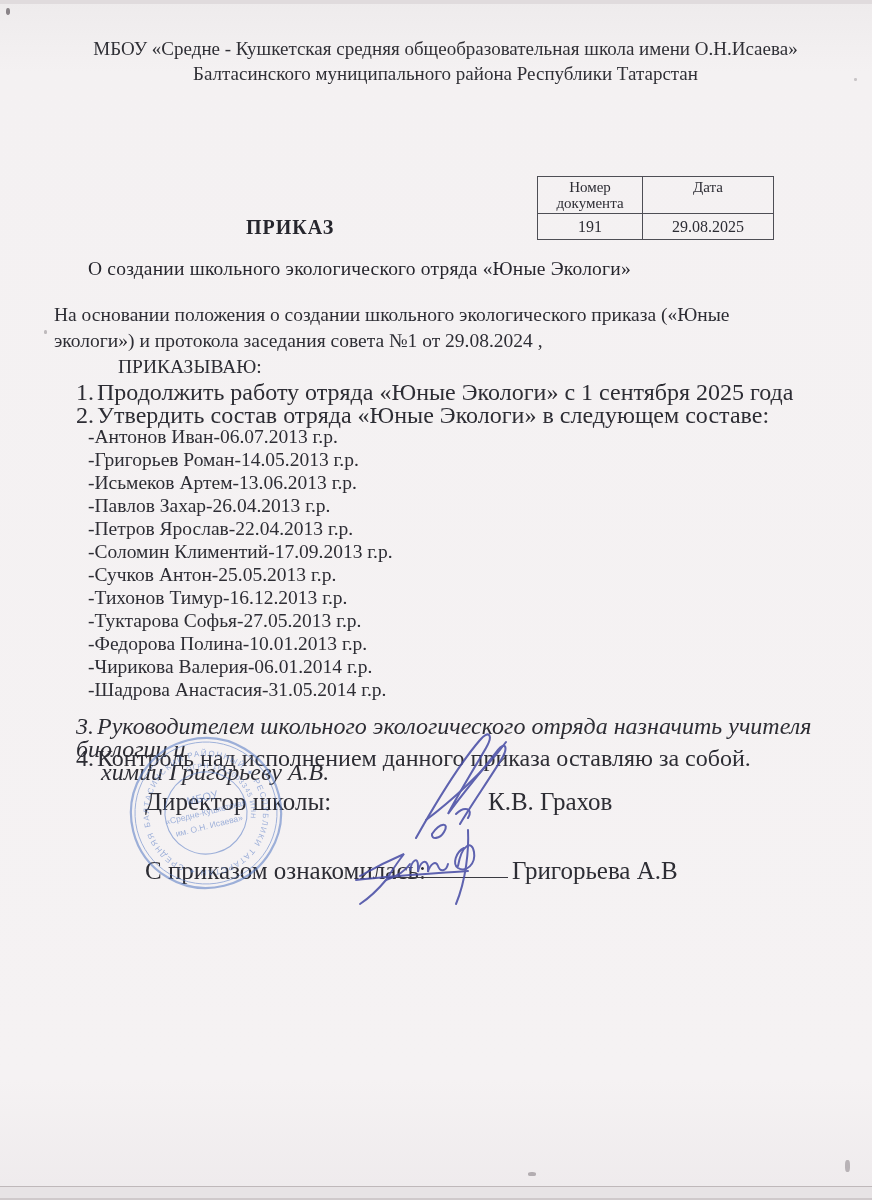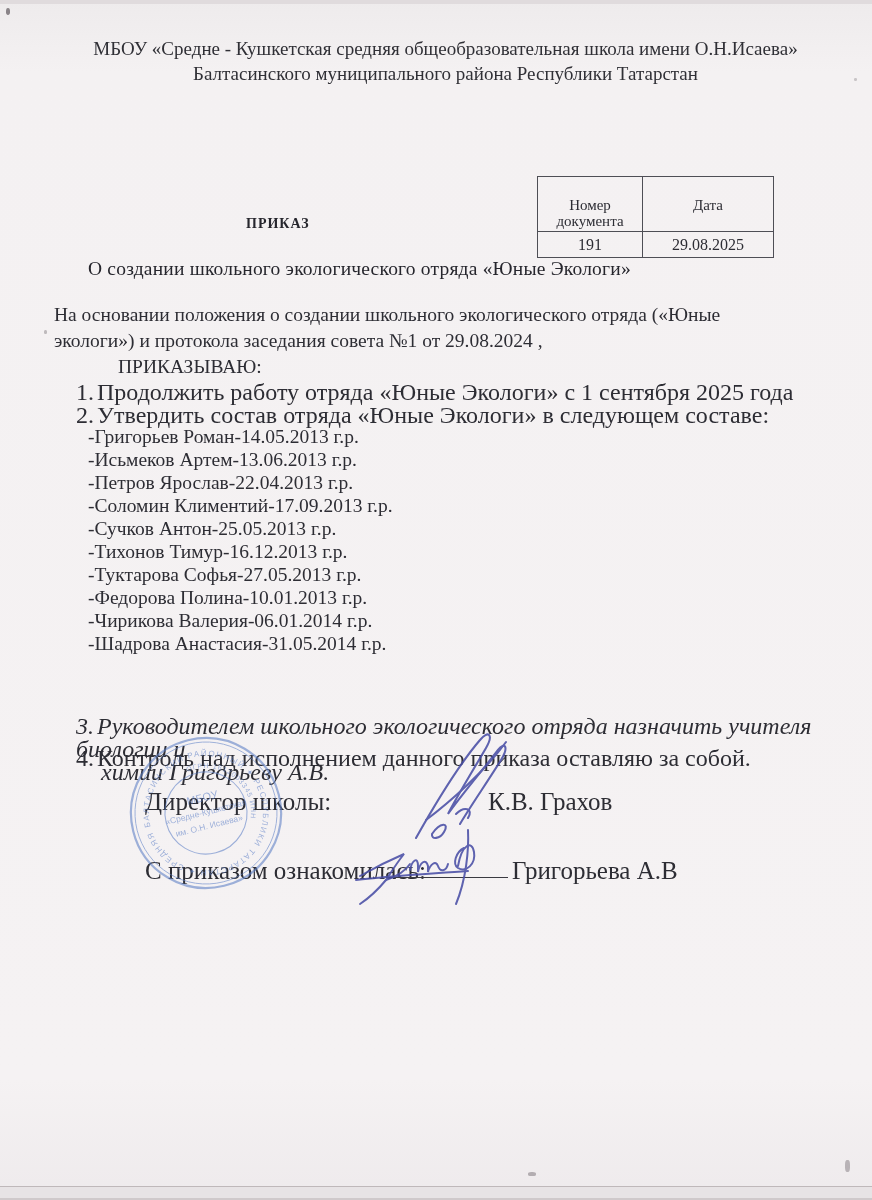--- a/index.html
+++ b/index.html
@@ -5,24 +5,24 @@
   html,body{margin:0;padding:0;background:#dcd7d9;}
   .page{
     position:relative;width:872px;height:1200px;margin:0 auto;
     background:linear-gradient(180deg,#eeebec 0%,#f4f1f2 6%,#f5f2f3 90%,#eeeaec 100%);
     font-family:"Liberation Serif","DejaVu Serif",serif;
     color:#2d2d34;overflow:hidden;
   }
   .abs{position:absolute;}
   .hdr{left:0;right:0;top:36px;text-align:center;font-size:19px;line-height:25px;color:#303036;padding-left:19px;}
   .title{left:88px;top:258px;font-weight:normal;font-size:19.5px;letter-spacing:.2px;color:#26262d;}
-  .prikaz{left:246px;top:216px;font-weight:bold;font-size:14px;letter-spacing:1px;color:#26262d;}
+  .prikaz{left:246px;top:216px;font-weight:bold;font-size:20px;letter-spacing:1px;color:#26262d;}
   .meta{left:537px;top:176px;border-collapse:collapse;}
   .meta td{border:1.6px solid #4e4e55;text-align:center;vertical-align:top;padding:0;}
-  .meta .h{width:104px;height:34px;font-size:15px;line-height:16px;padding-top:20px;}
+  .meta .h{width:104px;height:34px;font-size:15px;line-height:16px;padding-top:2px;}
   .meta .h2{width:130px;}
   .meta .v{height:25px;font-size:16px;vertical-align:middle;}
   .body-txt{font-size:19.5px;line-height:26px;}
   .intro{left:54px;top:302px;width:760px;}
   .resolution{left:93px;top:356px;font-size:19.5px;margin-left:25px;}
   .o-item{font-size:24px;line-height:23px;}
   .num{display:inline-block;width:21px;}
   .members{left:88px;top:425px;font-size:19.5px;line-height:23px;}
   .sig-label{font-size:25px;color:#2d2d34;}
   .underline{border-bottom:1.8px solid #3a3a41;}
@@ -56,36 +56,38 @@
         <td class="v">29.08.2025</td>
       </tr>
     </tbody>
   </table>
 
   <div class="abs prikaz">ПРИКАЗ</div>
 
   <div class="abs title">О создании школьного экологического отряда «Юные Экологи»</div>
 
   <div class="abs intro body-txt">
-    <div>На основании положения о создании школьного экологического отряда («Юные</div>
+    <div>На основании положения о создании школьного экологического приказа («Юные</div>
     <div>экологи») и протокола заседания совета №1 от 29.08.2024 ,</div>
   </div>
 
   <div class="abs resolution">ПРИКАЗЫВАЮ:</div>
 
   <div class="abs o-item" style="left:76px;top:381px;">
     <span class="num">1.</span><span>Продолжить работу отряда «Юные Экологи» с 1 сентября 2025 года</span>
   </div>
   <div class="abs o-item" style="left:76px;top:404px;">
     <span class="num">2.</span><span>Утвердить состав отряда «Юные Экологи» в следующем составе:</span>
   </div>
 
   <div class="abs members">
+    <div>-Антонов Иван-06.07.2013 г.р.</div>
     <div>-Григорьев Роман-14.05.2013 г.р.</div>
     <div>-Исьмеков Артем-13.06.2013 г.р.</div>
+    <div>-Павлов Захар-26.04.2013 г.р.</div>
     <div>-Петров Ярослав-22.04.2013 г.р.</div>
     <div>-Соломин Климентий-17.09.2013 г.р.</div>
     <div>-Сучков Антон-25.05.2013 г.р.</div>
     <div>-Тихонов Тимур-16.12.2013 г.р.</div>
     <div>-Туктарова Софья-27.05.2013 г.р.</div>
     <div>-Федорова Полина-10.01.2013 г.р.</div>
     <div>-Чирикова Валерия-06.01.2014 г.р.</div>
     <div>-Шадрова Анастасия-31.05.2014 г.р.</div>
   </div>
 

